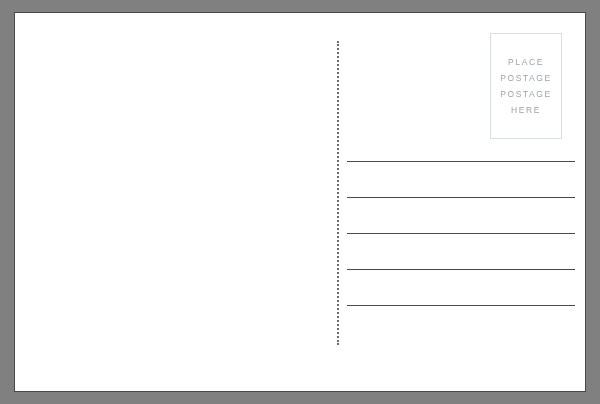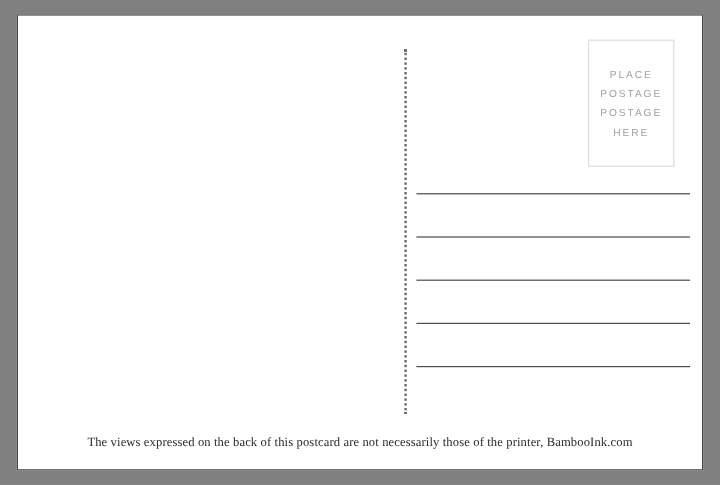--- a/index.html
+++ b/index.html
@@ -106,15 +106,14 @@
   </div>
 
   <div class="address-lines">
     <div class="address-line"></div>
     <div class="address-line"></div>
     <div class="address-line"></div>
     <div class="address-line"></div>
     <div class="address-line"></div>
   </div>
 
-  <div class="footer-note">The views expressed on the back of this postcard are not necessarily those of the printer, BambooInk.com</div>
 
 </div>
 
 </body></html>

